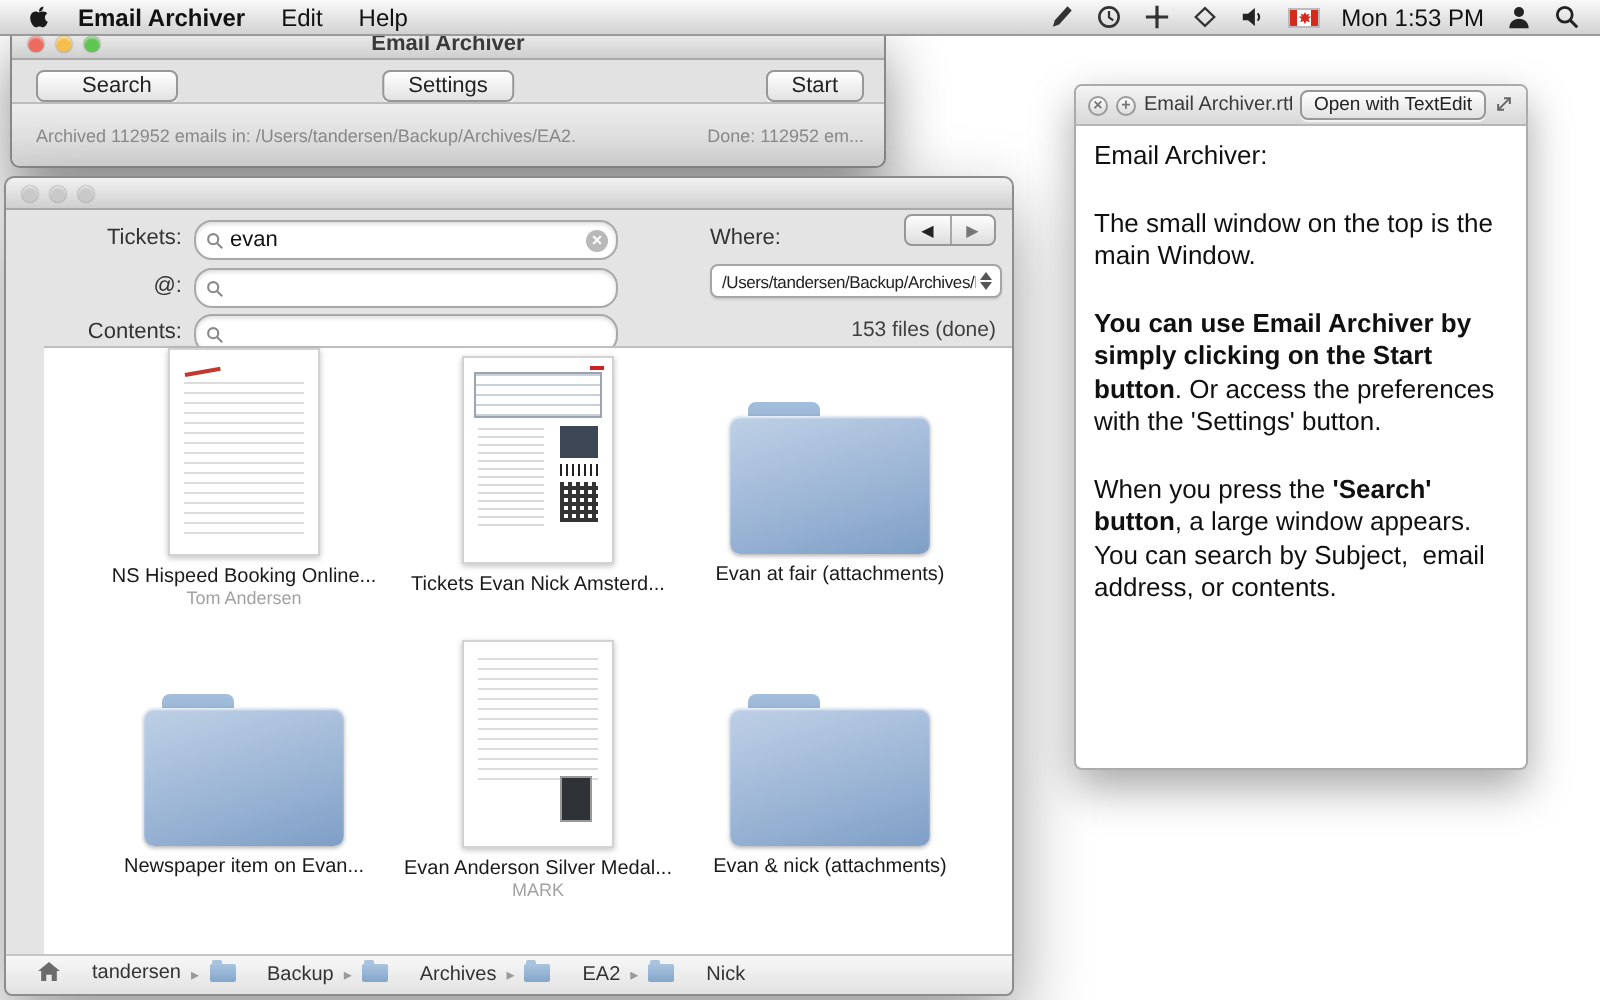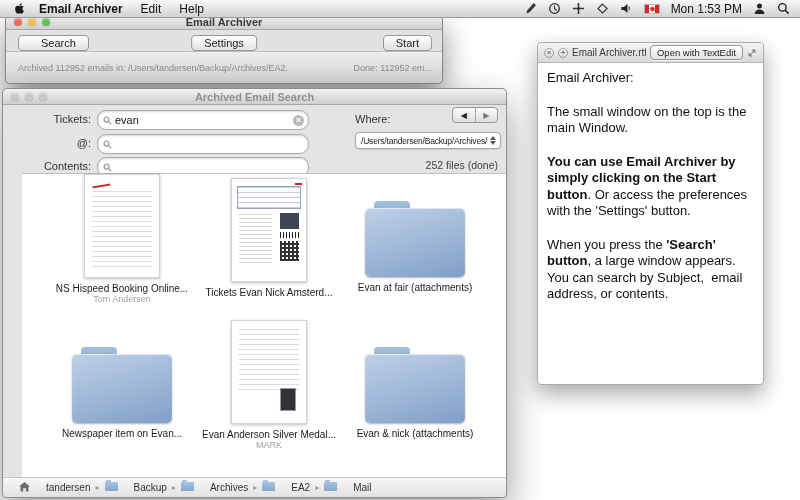--- a/index.html
+++ b/index.html
@@ -237,21 +237,20 @@
   </div>
 </div>
 
 <div class="win searchwin inactive">
   <div class="titlebar">
     <span class="lights">
       <span class="light l-gray"></span>
       <span class="light l-gray"></span>
       <span class="light l-gray"></span>
     </span>
-    <span class="win-title">Archived Email Search</span>
   </div>
 
   <div class="sw-controls">
     <span class="f-label" style="top:8px;">Tickets:</span>
     <div class="searchfield" style="top:5px;">
       <span class="mag">
           <svg viewBox="0 0 10 10">
             <circle cx="4" cy="4" r="2.8" fill="none" stroke="#8a8a8a" stroke-width="1.2"></circle>
             <path d="M6.2 6.2L9 9" stroke="#8a8a8a" stroke-width="1.2"></path>
           </svg>
@@ -289,21 +288,21 @@
           <i class="up"></i>
           <i class="dn"></i>
         </span>
     </div>
 
     <div class="bfctrl">
       <span class="seg">◀</span>
       <span class="seg">▶</span>
     </div>
 
-    <span class="filecount">252 files (done)</span>
+    <span class="filecount">153 files (done)</span>
   </div>
 
   <div class="browser" id="filegrid">
       <div class="cell pos0">
         <div class="icon-area">
           <div class="page">
             <div class="swoosh"></div>
             <div class="lines"></div>
           </div>
         </div>
@@ -384,21 +383,21 @@
         <span class="pb-label">Archives</span>
       </span>
       <span class="pb-sep">▸</span>
       <span class="pb-item">
         <span class="pb-folder"></span>
         <span class="pb-label">EA2</span>
       </span>
       <span class="pb-sep">▸</span>
       <span class="pb-item">
         <span class="pb-folder"></span>
-        <span class="pb-label">Mail</span>
+        <span class="pb-label">Nick</span>
       </span>
     </div>
 </div>
 
 <div class="win qlwin">
   <div class="ql-titlebar">
     <span class="ql-circle">×</span>
     <span class="ql-circle">+</span>
     <span class="ql-title">Email Archiver.rtf</span>
     <button class="pbtn ql-open">Open with TextEdit</button>

